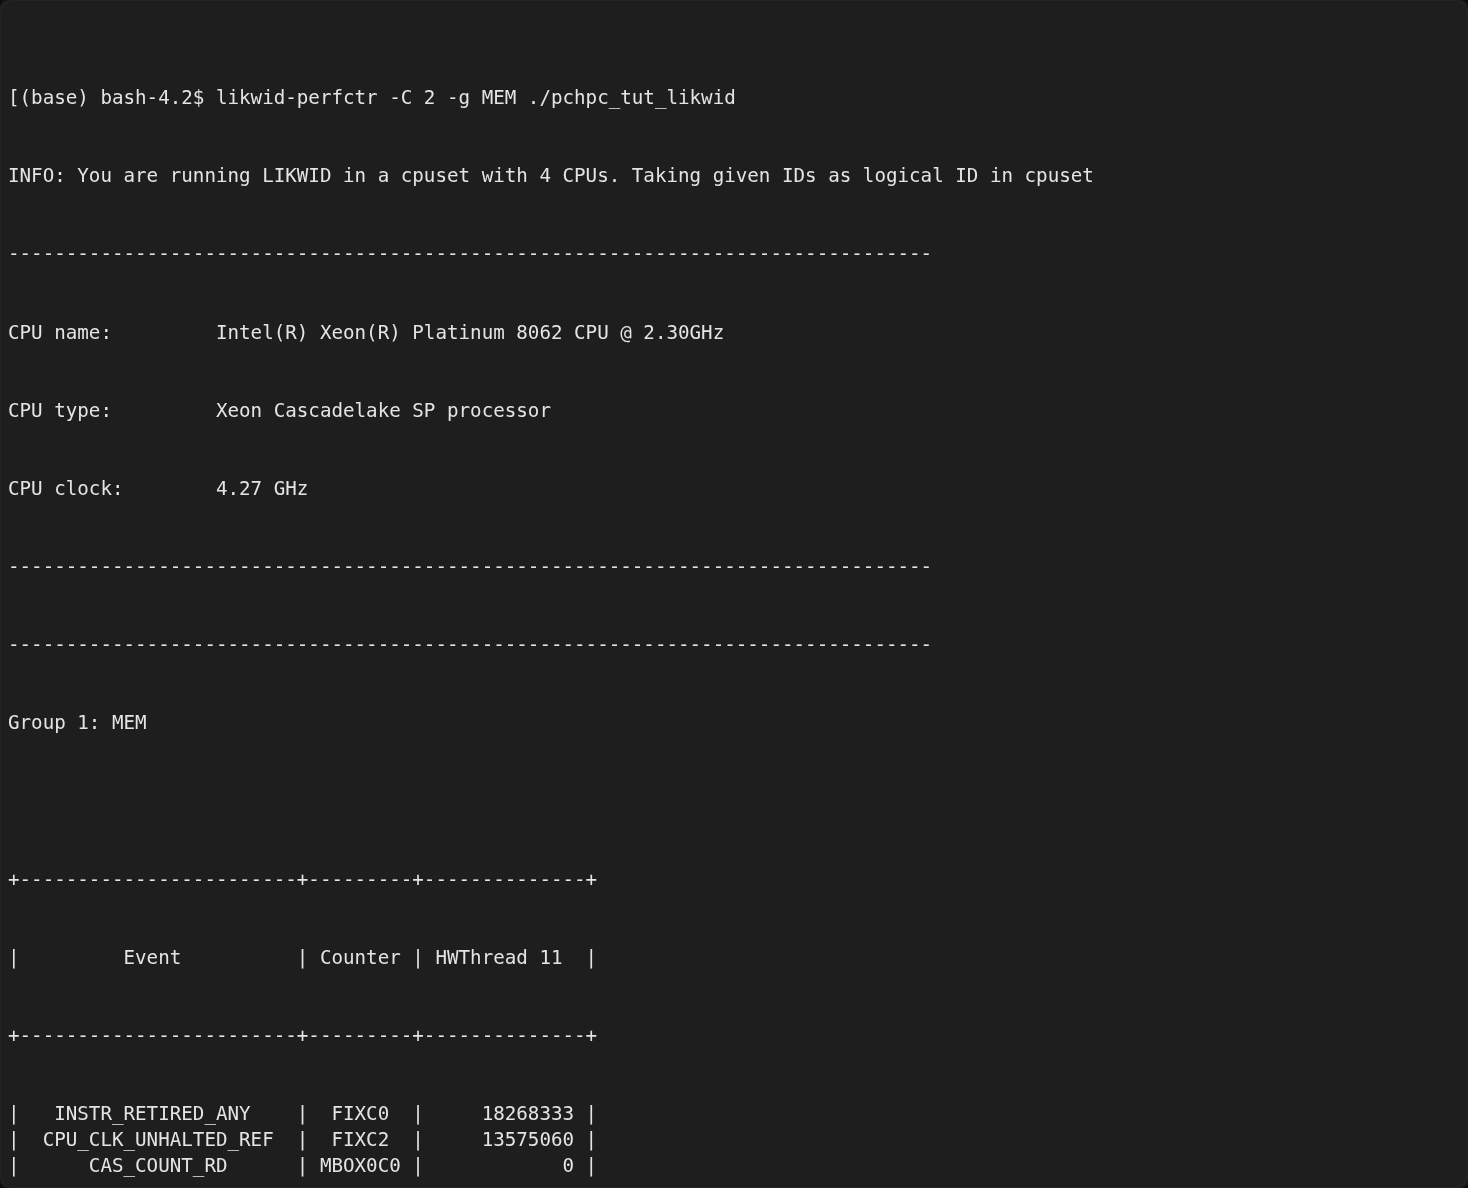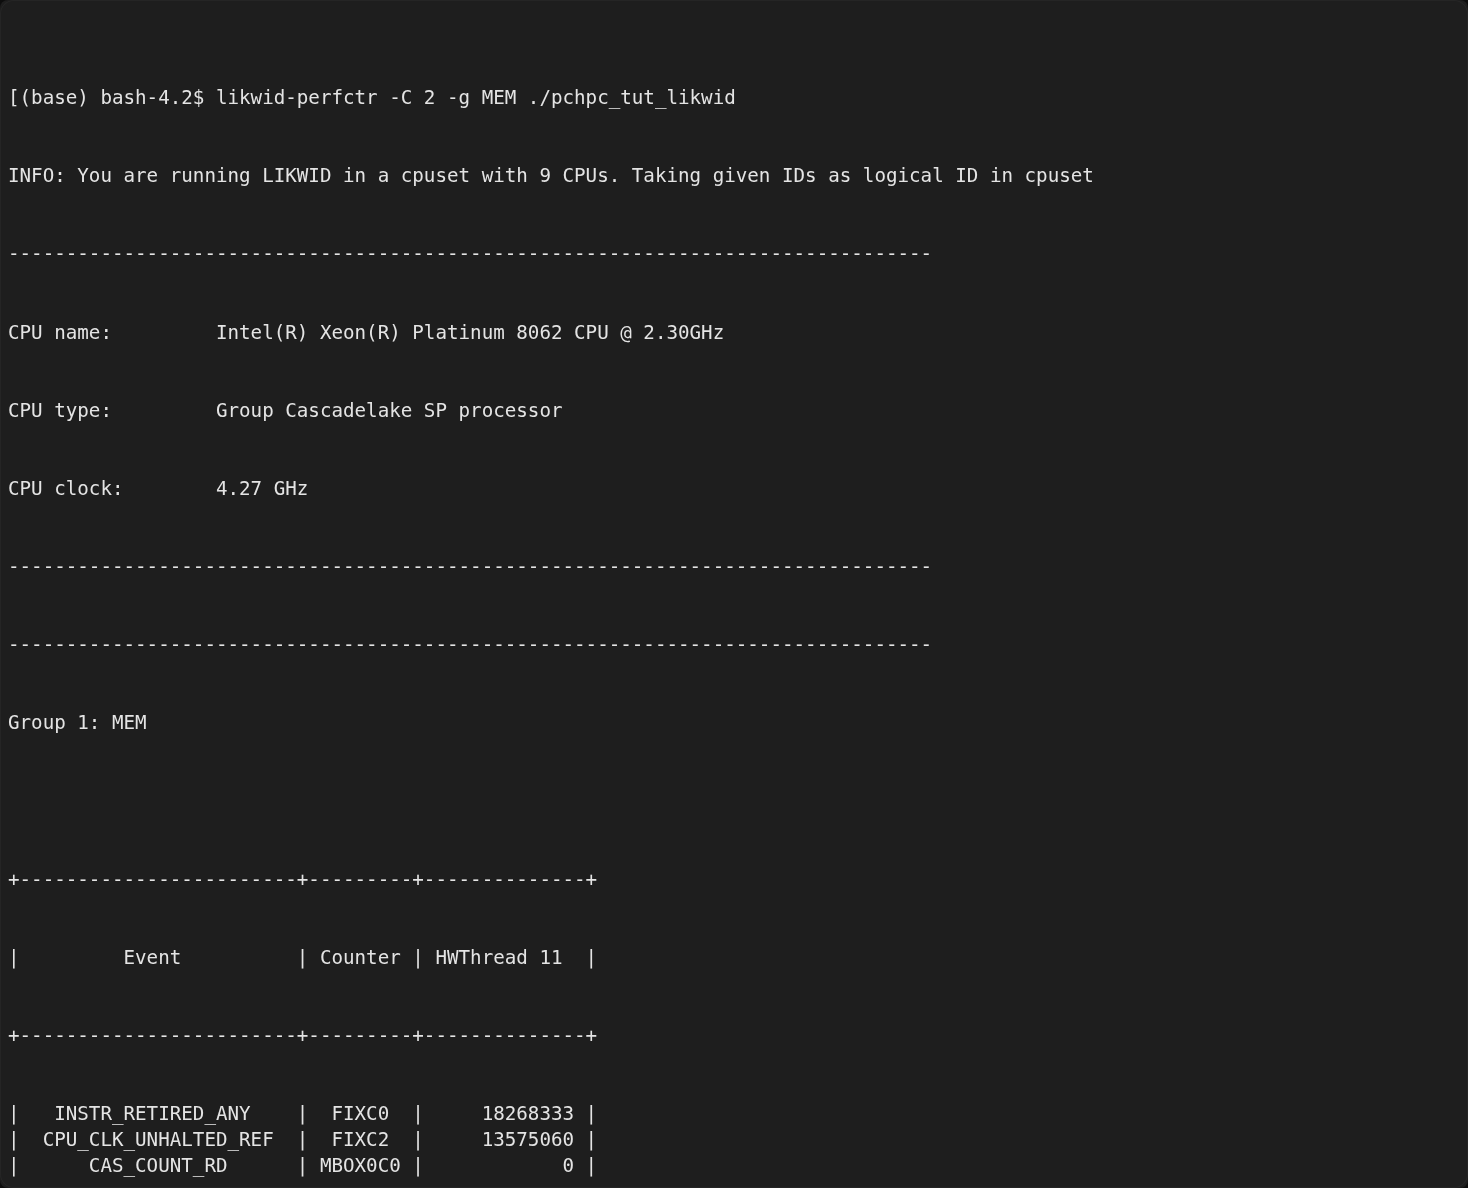--- a/index.html
+++ b/index.html
@@ -55,24 +55,24 @@
     pointer-events: none;
   }
 </style>
 </head>
 <body>
 
 <div class="terminal-window">
   <div class="terminal-screen">
 
     <div class="line">[(base) bash-4.2$ likwid-perfctr -C 2 -g MEM ./pchpc_tut_likwid</div>
-    <div class="line">INFO: You are running LIKWID in a cpuset with 9 CPUs. Taking given IDs as logical ID in cpuset</div>
+    <div class="line">INFO: You are running LIKWID in a cpuset with 4 CPUs. Taking given IDs as logical ID in cpuset</div>
     <div class="line">--------------------------------------------------------------------------------</div>
     <div class="line"><span>CPU name:         Intel(R) Xeon(R) Platinum 8062 CPU @ 2.30GHz</span></div>
-    <div class="line"><span>CPU type:         Group Cascadelake SP processor</span></div>
+    <div class="line"><span>CPU type:         Xeon Cascadelake SP processor</span></div>
     <div class="line"><span>CPU clock:        4.27 GHz</span></div>
     <div class="line">--------------------------------------------------------------------------------</div>
     <div class="line">--------------------------------------------------------------------------------</div>
     <div class="line">Group 1: MEM</div>
 
     <div>
       <div class="line">+------------------------+---------+--------------+</div>
       <div class="line">|         Event          | Counter | HWThread 11  |</div>
       <div class="line">+------------------------+---------+--------------+</div>
       <div id="event-body"><div class="line">|   INSTR_RETIRED_ANY    |  FIXC0  |     18268333 |</div><div class="line">|  CPU_CLK_UNHALTED_REF  |  FIXC2  |     13575060 |</div><div class="line">|      CAS_COUNT_RD      | MBOX0C0 |            0 |</div></div>

